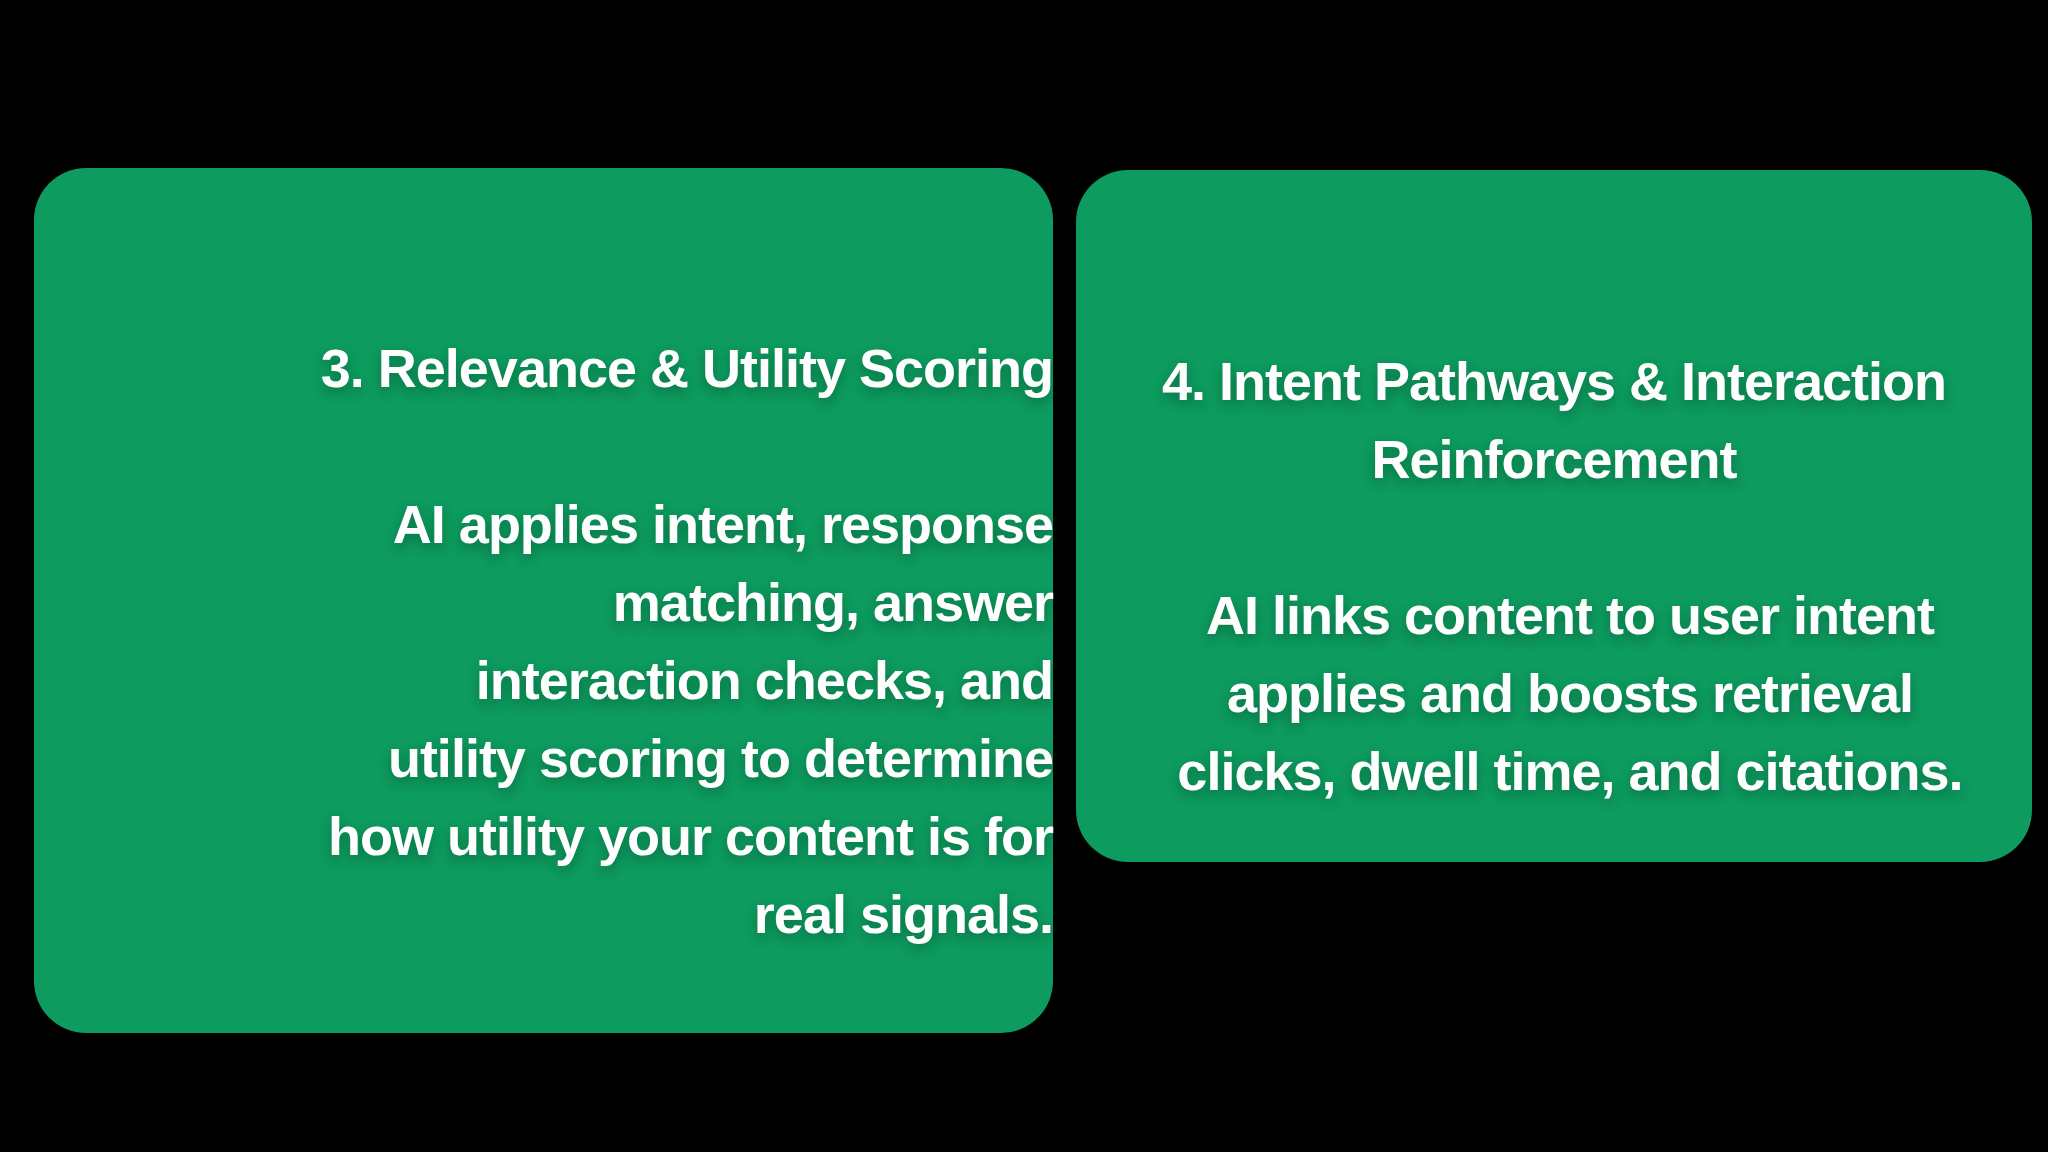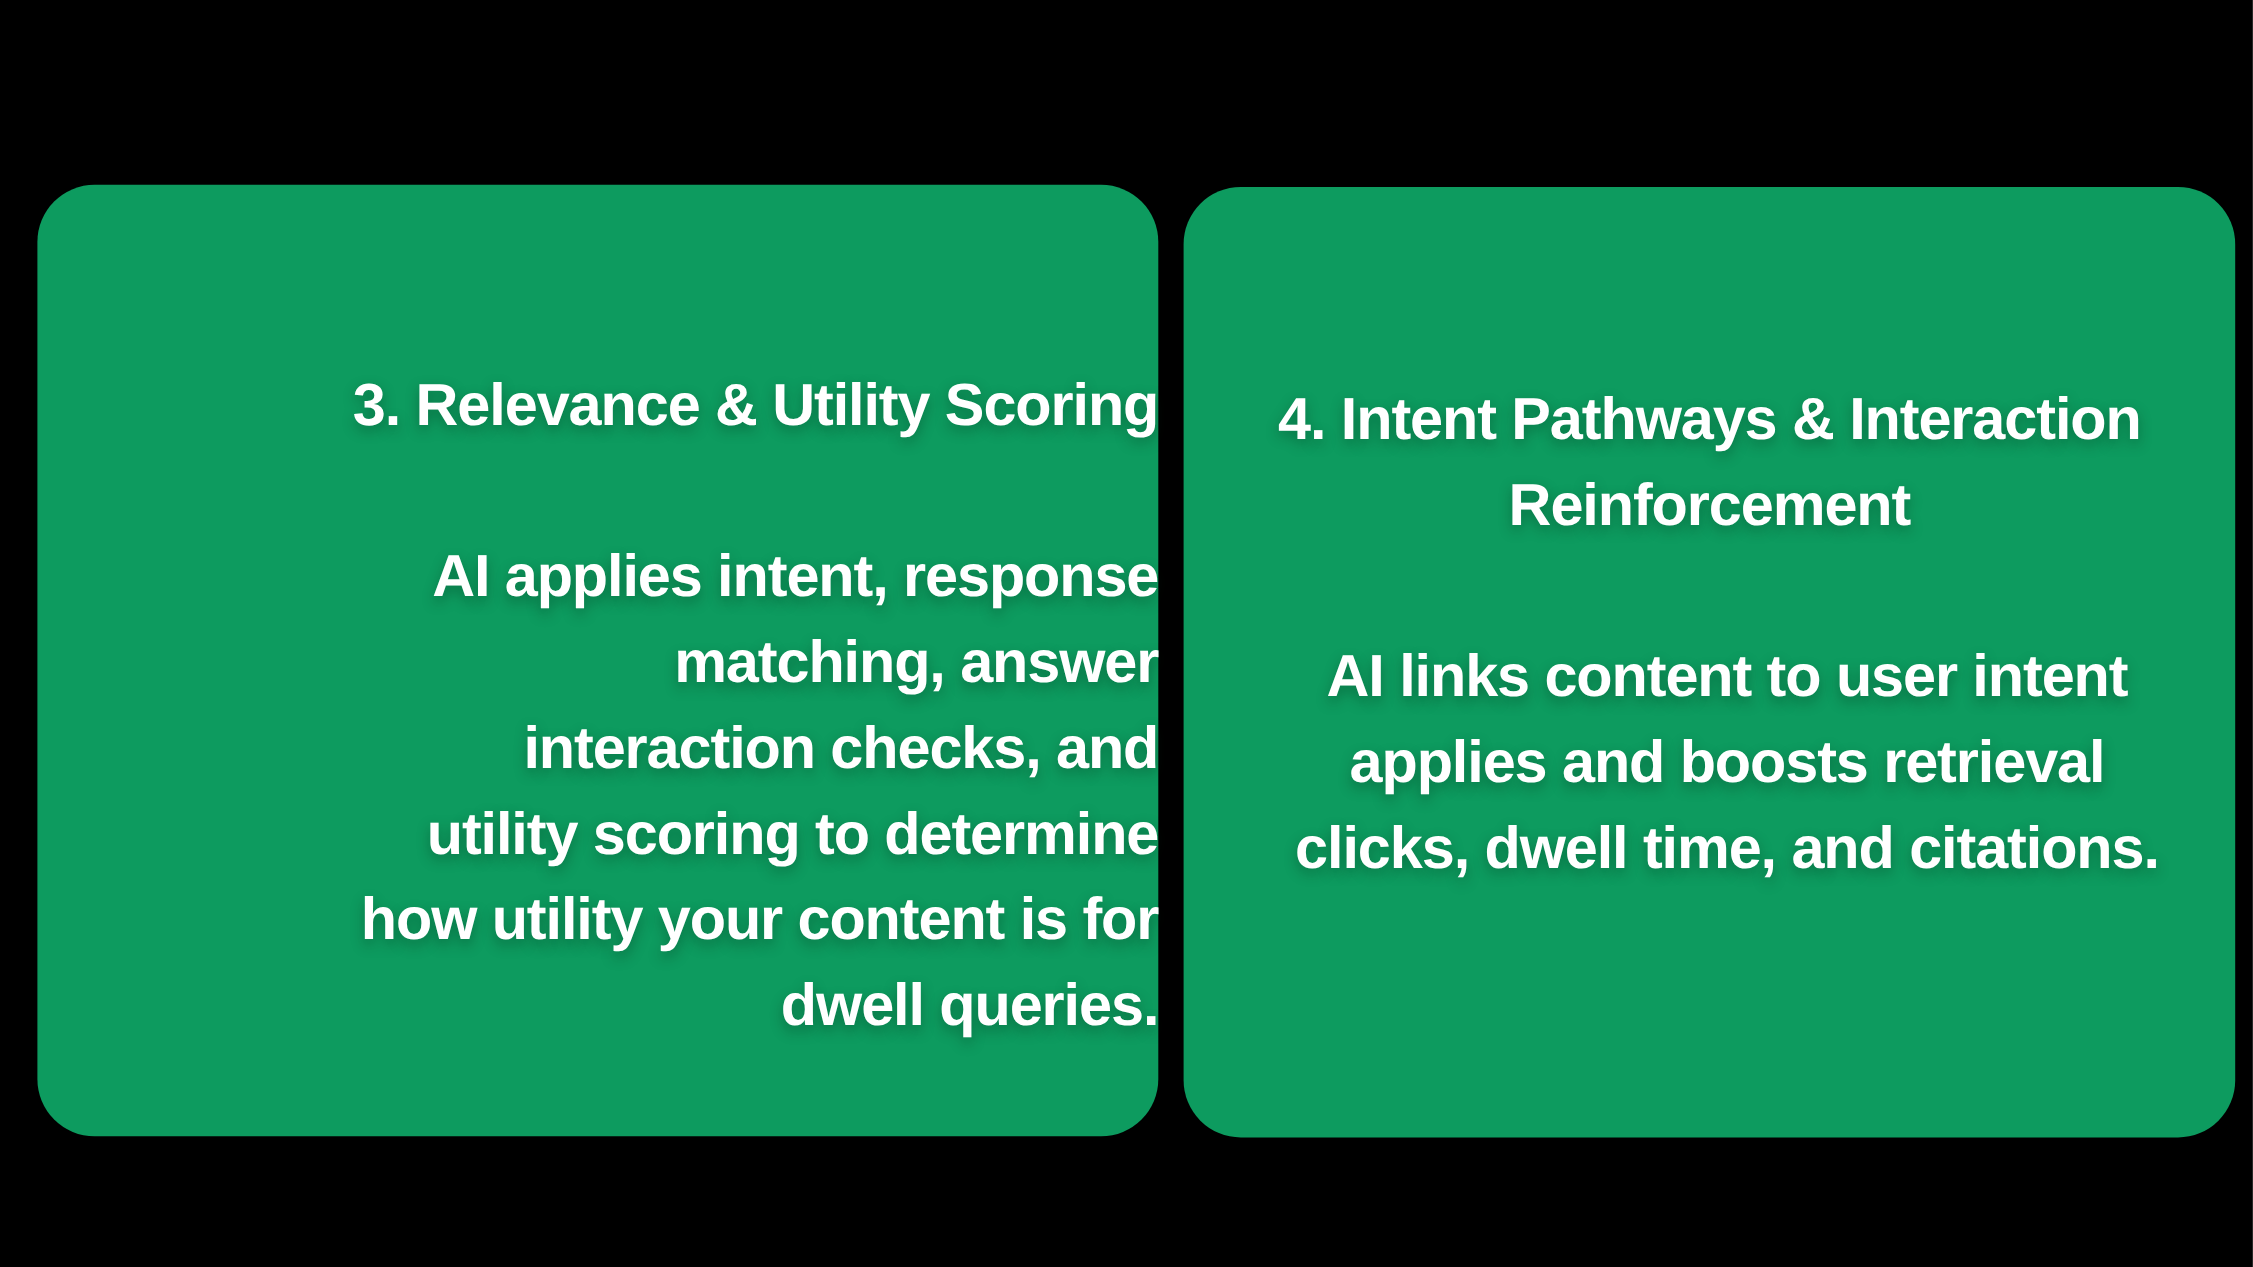--- a/index.html
+++ b/index.html
@@ -30,21 +30,21 @@
     top: 168px;
     width: 1019px;
     height: 865px;
     padding-top: 161px;
     text-align: right;
   }
   .card-right {
     left: 1076px;
     top: 170px;
     width: 956px;
-    height: 864px;
+    height: 692px;
     padding-top: 172px;
   }
   .card-title, .card-body {
     margin: 0;
     font-size: 54px;
     line-height: 78px;
     letter-spacing: -1px;
     font-weight: 700;
     text-shadow: 0 5px 12px rgba(0, 40, 20, 0.35);
   }
@@ -65,21 +65,21 @@
   <section class="card card-left" style="background-color: rgb(13, 155, 95);">
     <h2 class="card-title">
       <span class="line">3. Relevance &amp; Utility Scoring</span>
     </h2>
     <p class="card-body">
       <span class="line">AI applies intent, response</span>
       <span class="line">matching, answer</span>
       <span class="line">interaction checks, and</span>
       <span class="line">utility scoring to determine</span>
       <span class="line">how utility your content is for</span>
-      <span class="line">dwell queries.</span>
+      <span class="line">real signals.</span>
     </p>
   </section>
 
   <section class="card card-right" style="background-color: rgb(13, 155, 95);">
     <h2 class="card-title">
       <span class="line">4. Intent Pathways &amp; Interaction</span>
       <span class="line">Reinforcement</span>
     </h2>
     <p class="card-body">
       <span class="line">AI links content to user intent</span>

